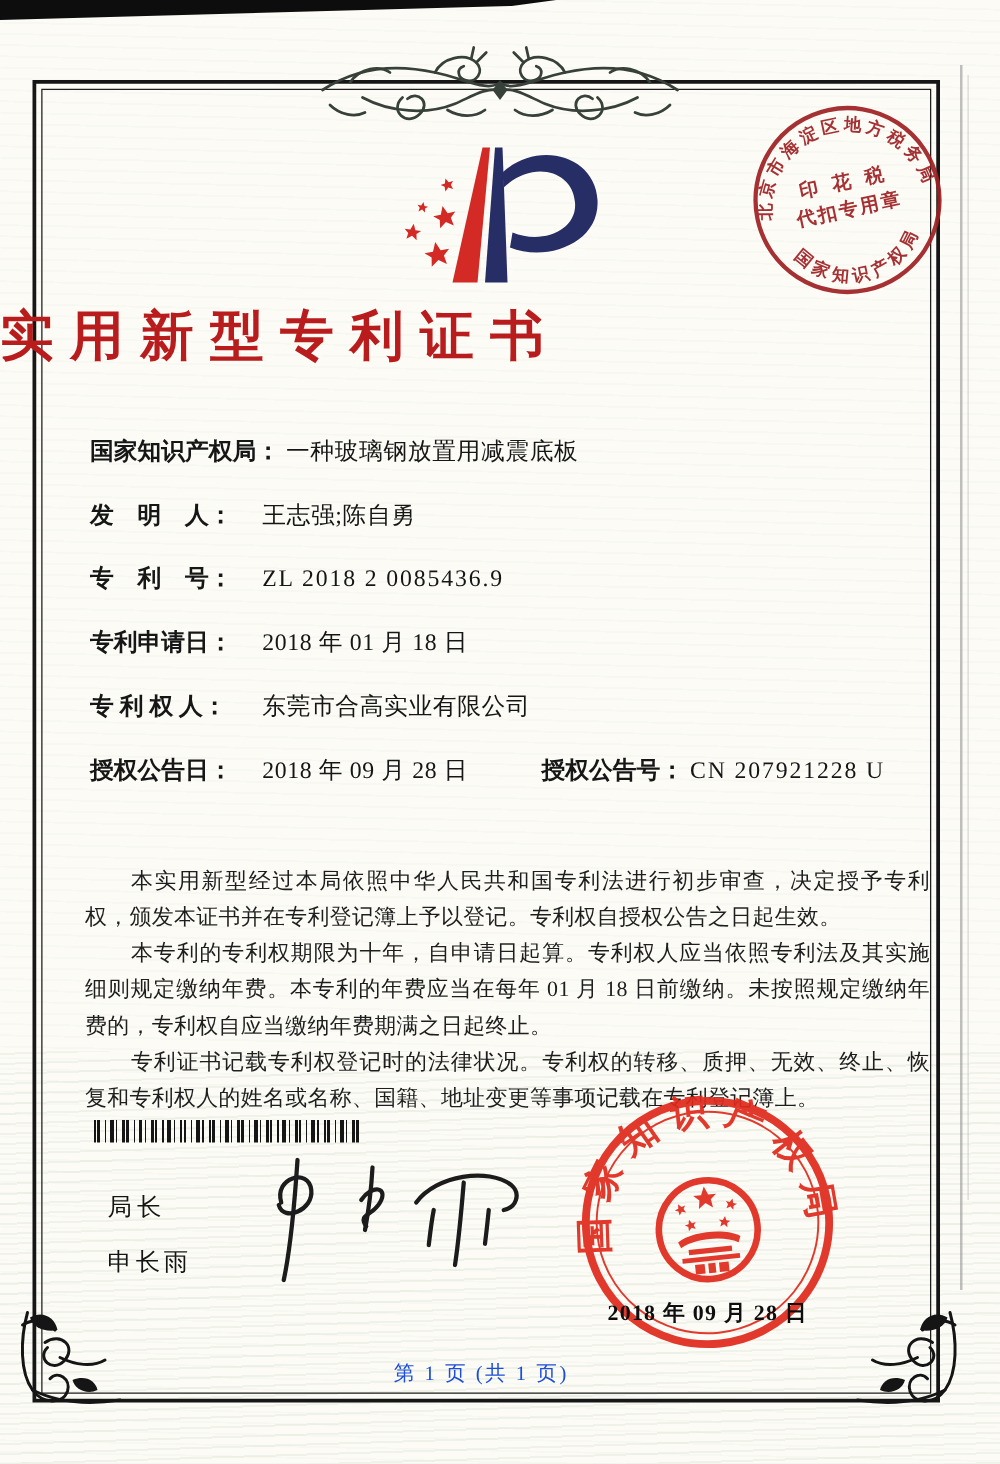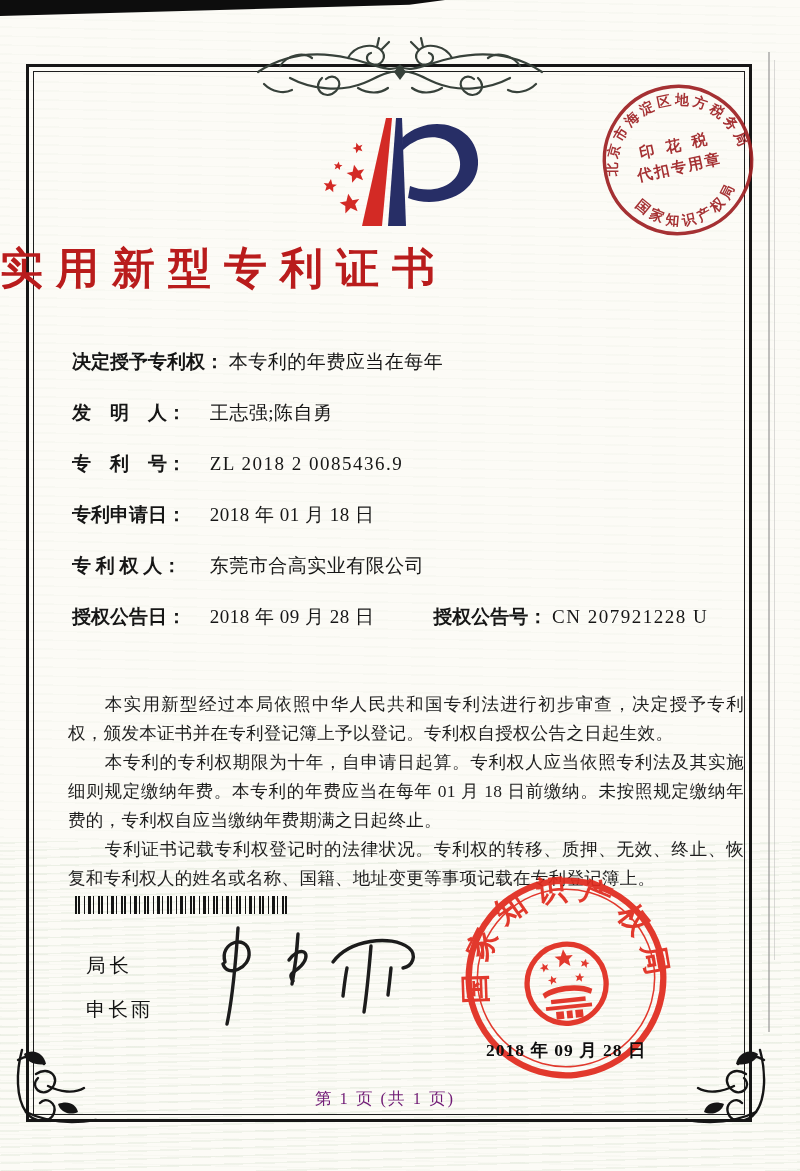--- a/index.html
+++ b/index.html
@@ -56,21 +56,21 @@
 
   .signature { position:absolute; left:185px; top:918px; width:255px; height:118px; }
 
   .seal-bottom { position:absolute; left:460px; top:872px; width:212px; height:212px; transform:rotate(-6deg); }
   .seal-date { position:absolute; left:486px; top:1038px; width:170px; font-size:17.5px; font-weight:700;
       color:#0e0e0e; letter-spacing:1px; white-space:nowrap; }
 
   .stamp-top { position:absolute; left:592px; top:74px; width:172px; height:172px; transform:rotate(-12deg); opacity:.92; }
 
   .footer { position:absolute; left:0; right:30px; top:1088px; text-align:center;
-      font-size:16.5px; color:#701a75; letter-spacing:2px; }
+      font-size:16.5px; color:#1d4ed8; letter-spacing:2px; }
 </style>
 </head>
 <body>
 
 <div class="page">
 
   <div class="texture-top"></div>
   <div class="texture-bottom"></div>
 
   <div class="photo-top-wedge"></div>
@@ -149,22 +149,22 @@
     <text x="90" y="103" font-size="16" font-weight="700" fill="#9e2023" text-anchor="middle" letter-spacing="2">代扣专用章</text>
     <text font-size="14.5" font-weight="700" fill="#9e2023" letter-spacing="4">
       <textPath href="#taxArcBottom" startOffset="50%" text-anchor="middle">国家知识产权局</textPath>
     </text>
   </svg>
 
   <div class="doc-title">实用新型专利证书</div>
 
   <div class="fields">
     <div class="field-row">
-      <span class="flabel">决定授予专利权：</span>
-      <span class="fvalue">本专利的年费应当在每年</span>
+      <span class="flabel">国家知识产权局：</span>
+      <span class="fvalue">一种玻璃钢放置用减震底板</span>
     </div>
     <div class="field-row">
       <span class="flabel">发　明　人：</span>
       <span class="fvalue">王志强;陈自勇</span>
     </div>
     <div class="field-row">
       <span class="flabel">专　利　号：</span>
       <span class="fvalue num">ZL 2018 2 0085436.9</span>
     </div>
     <div class="field-row">

